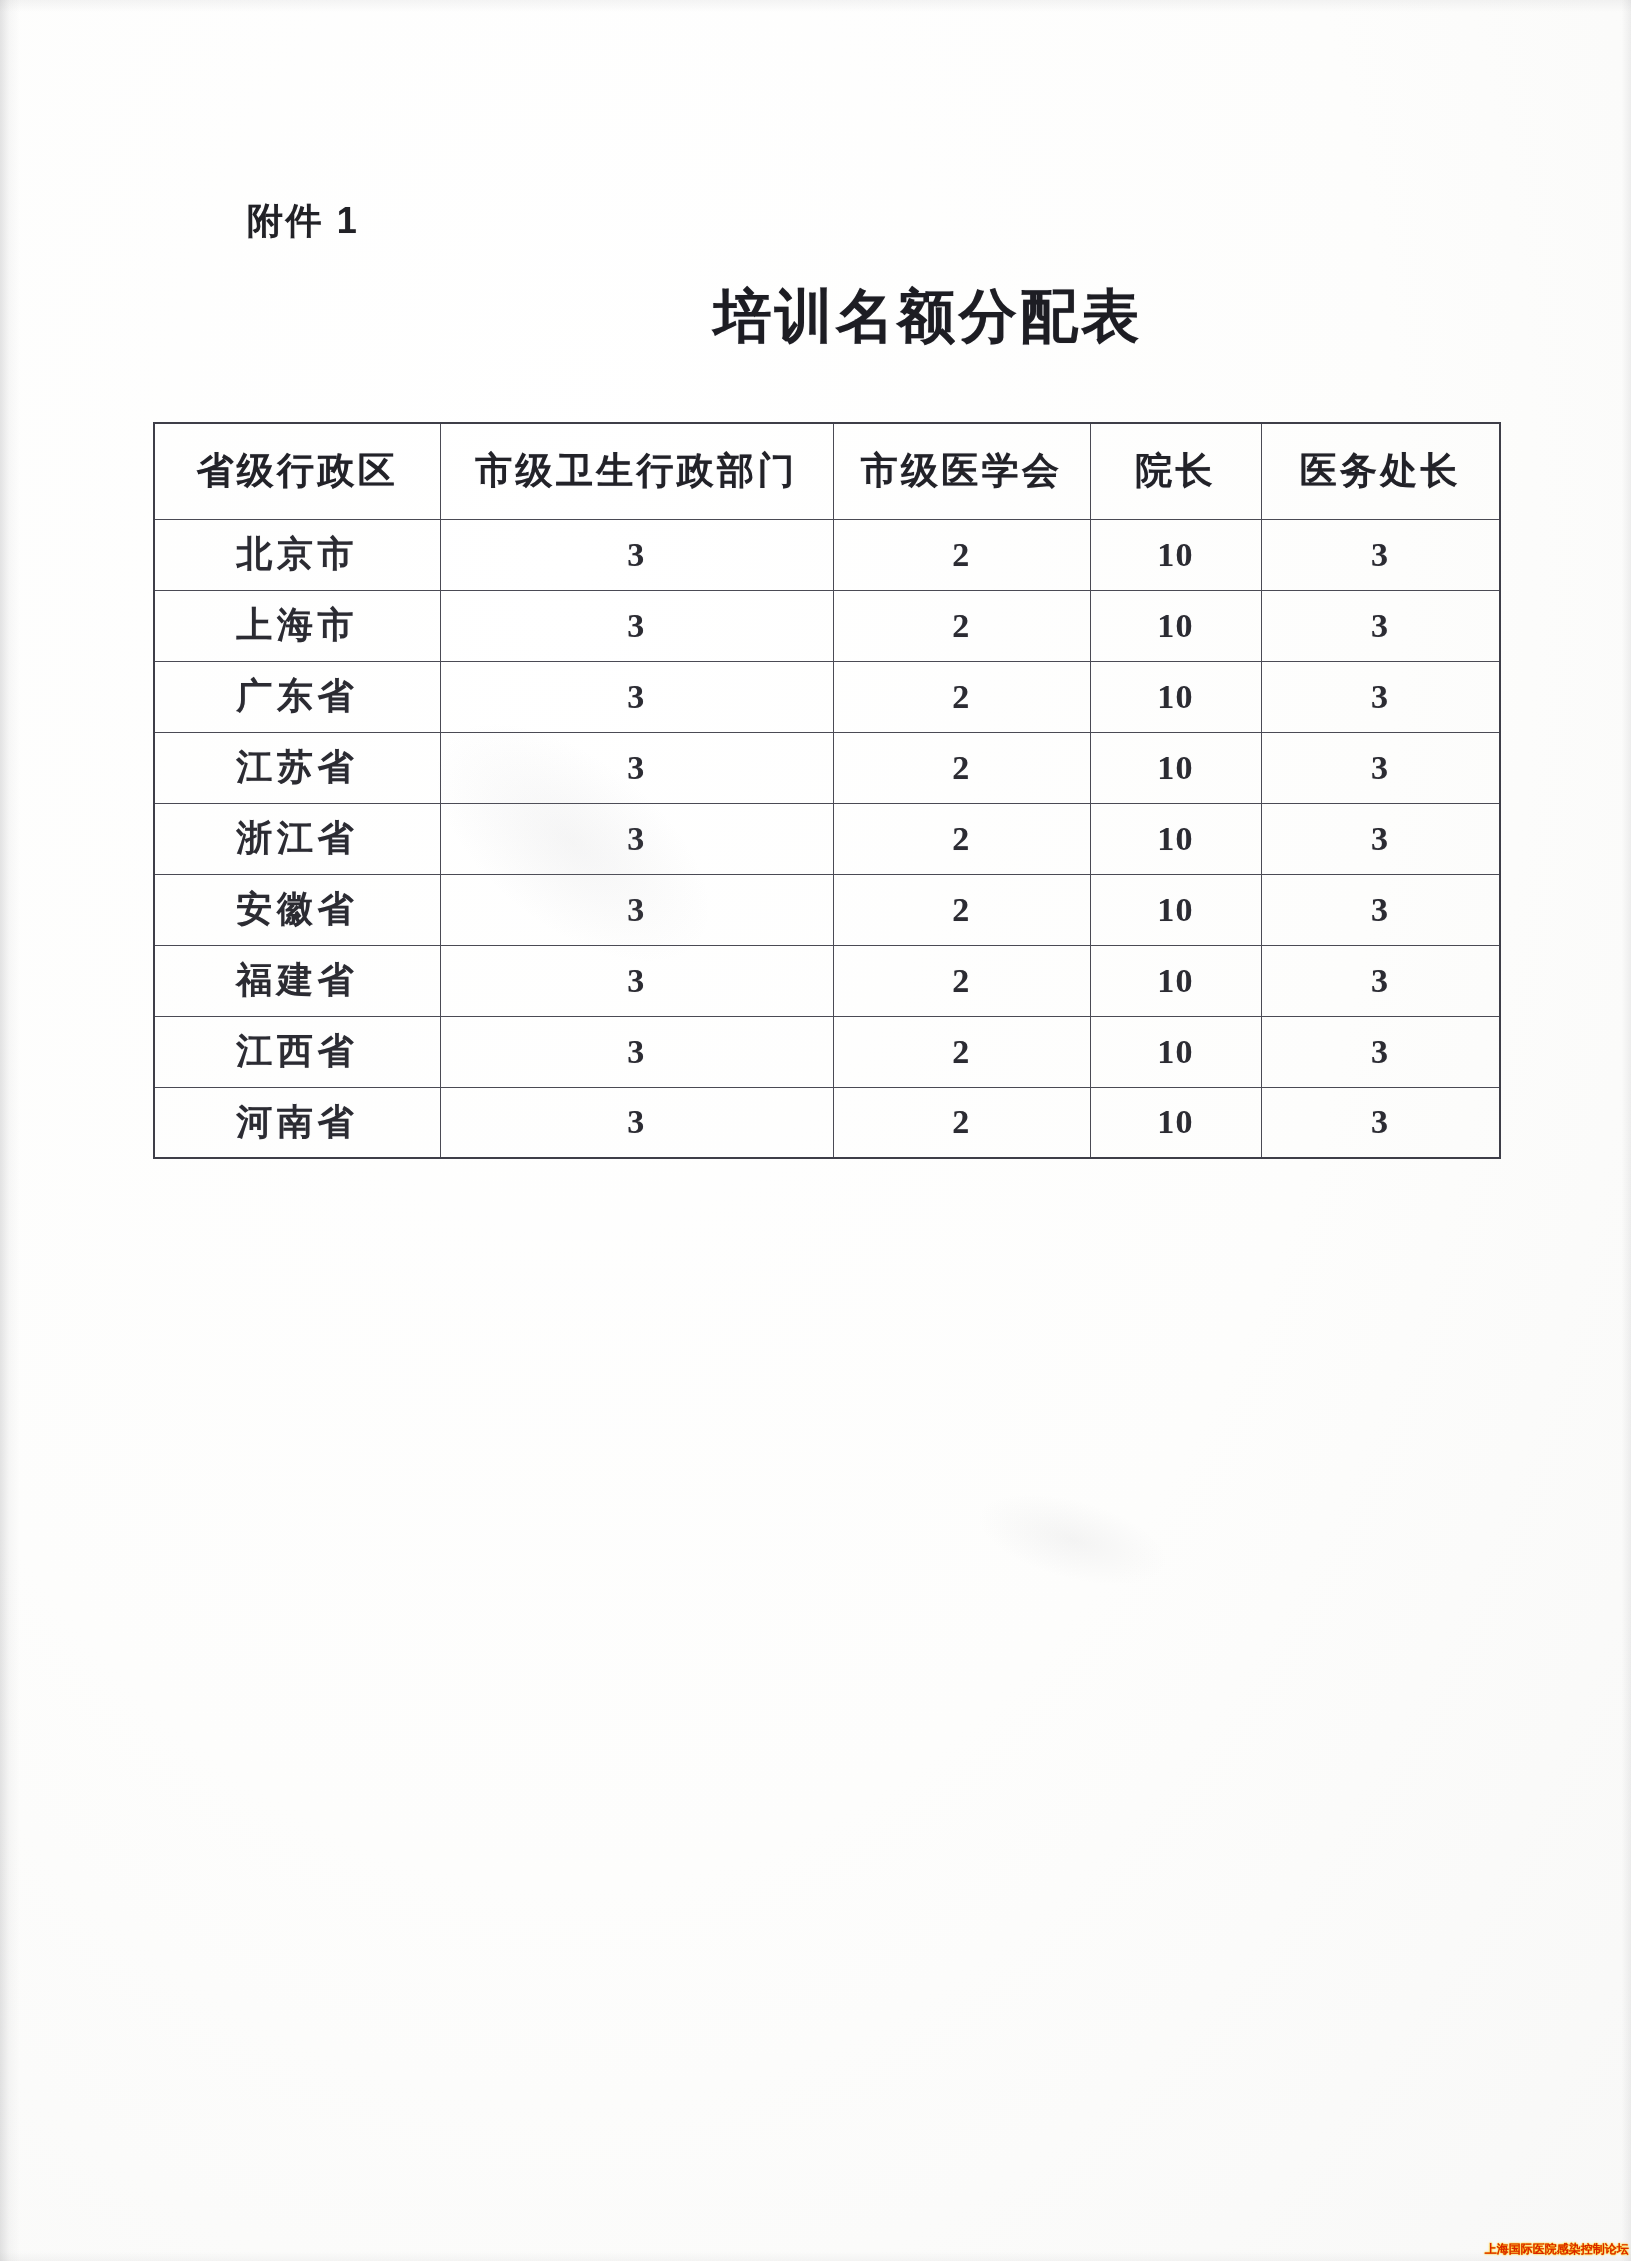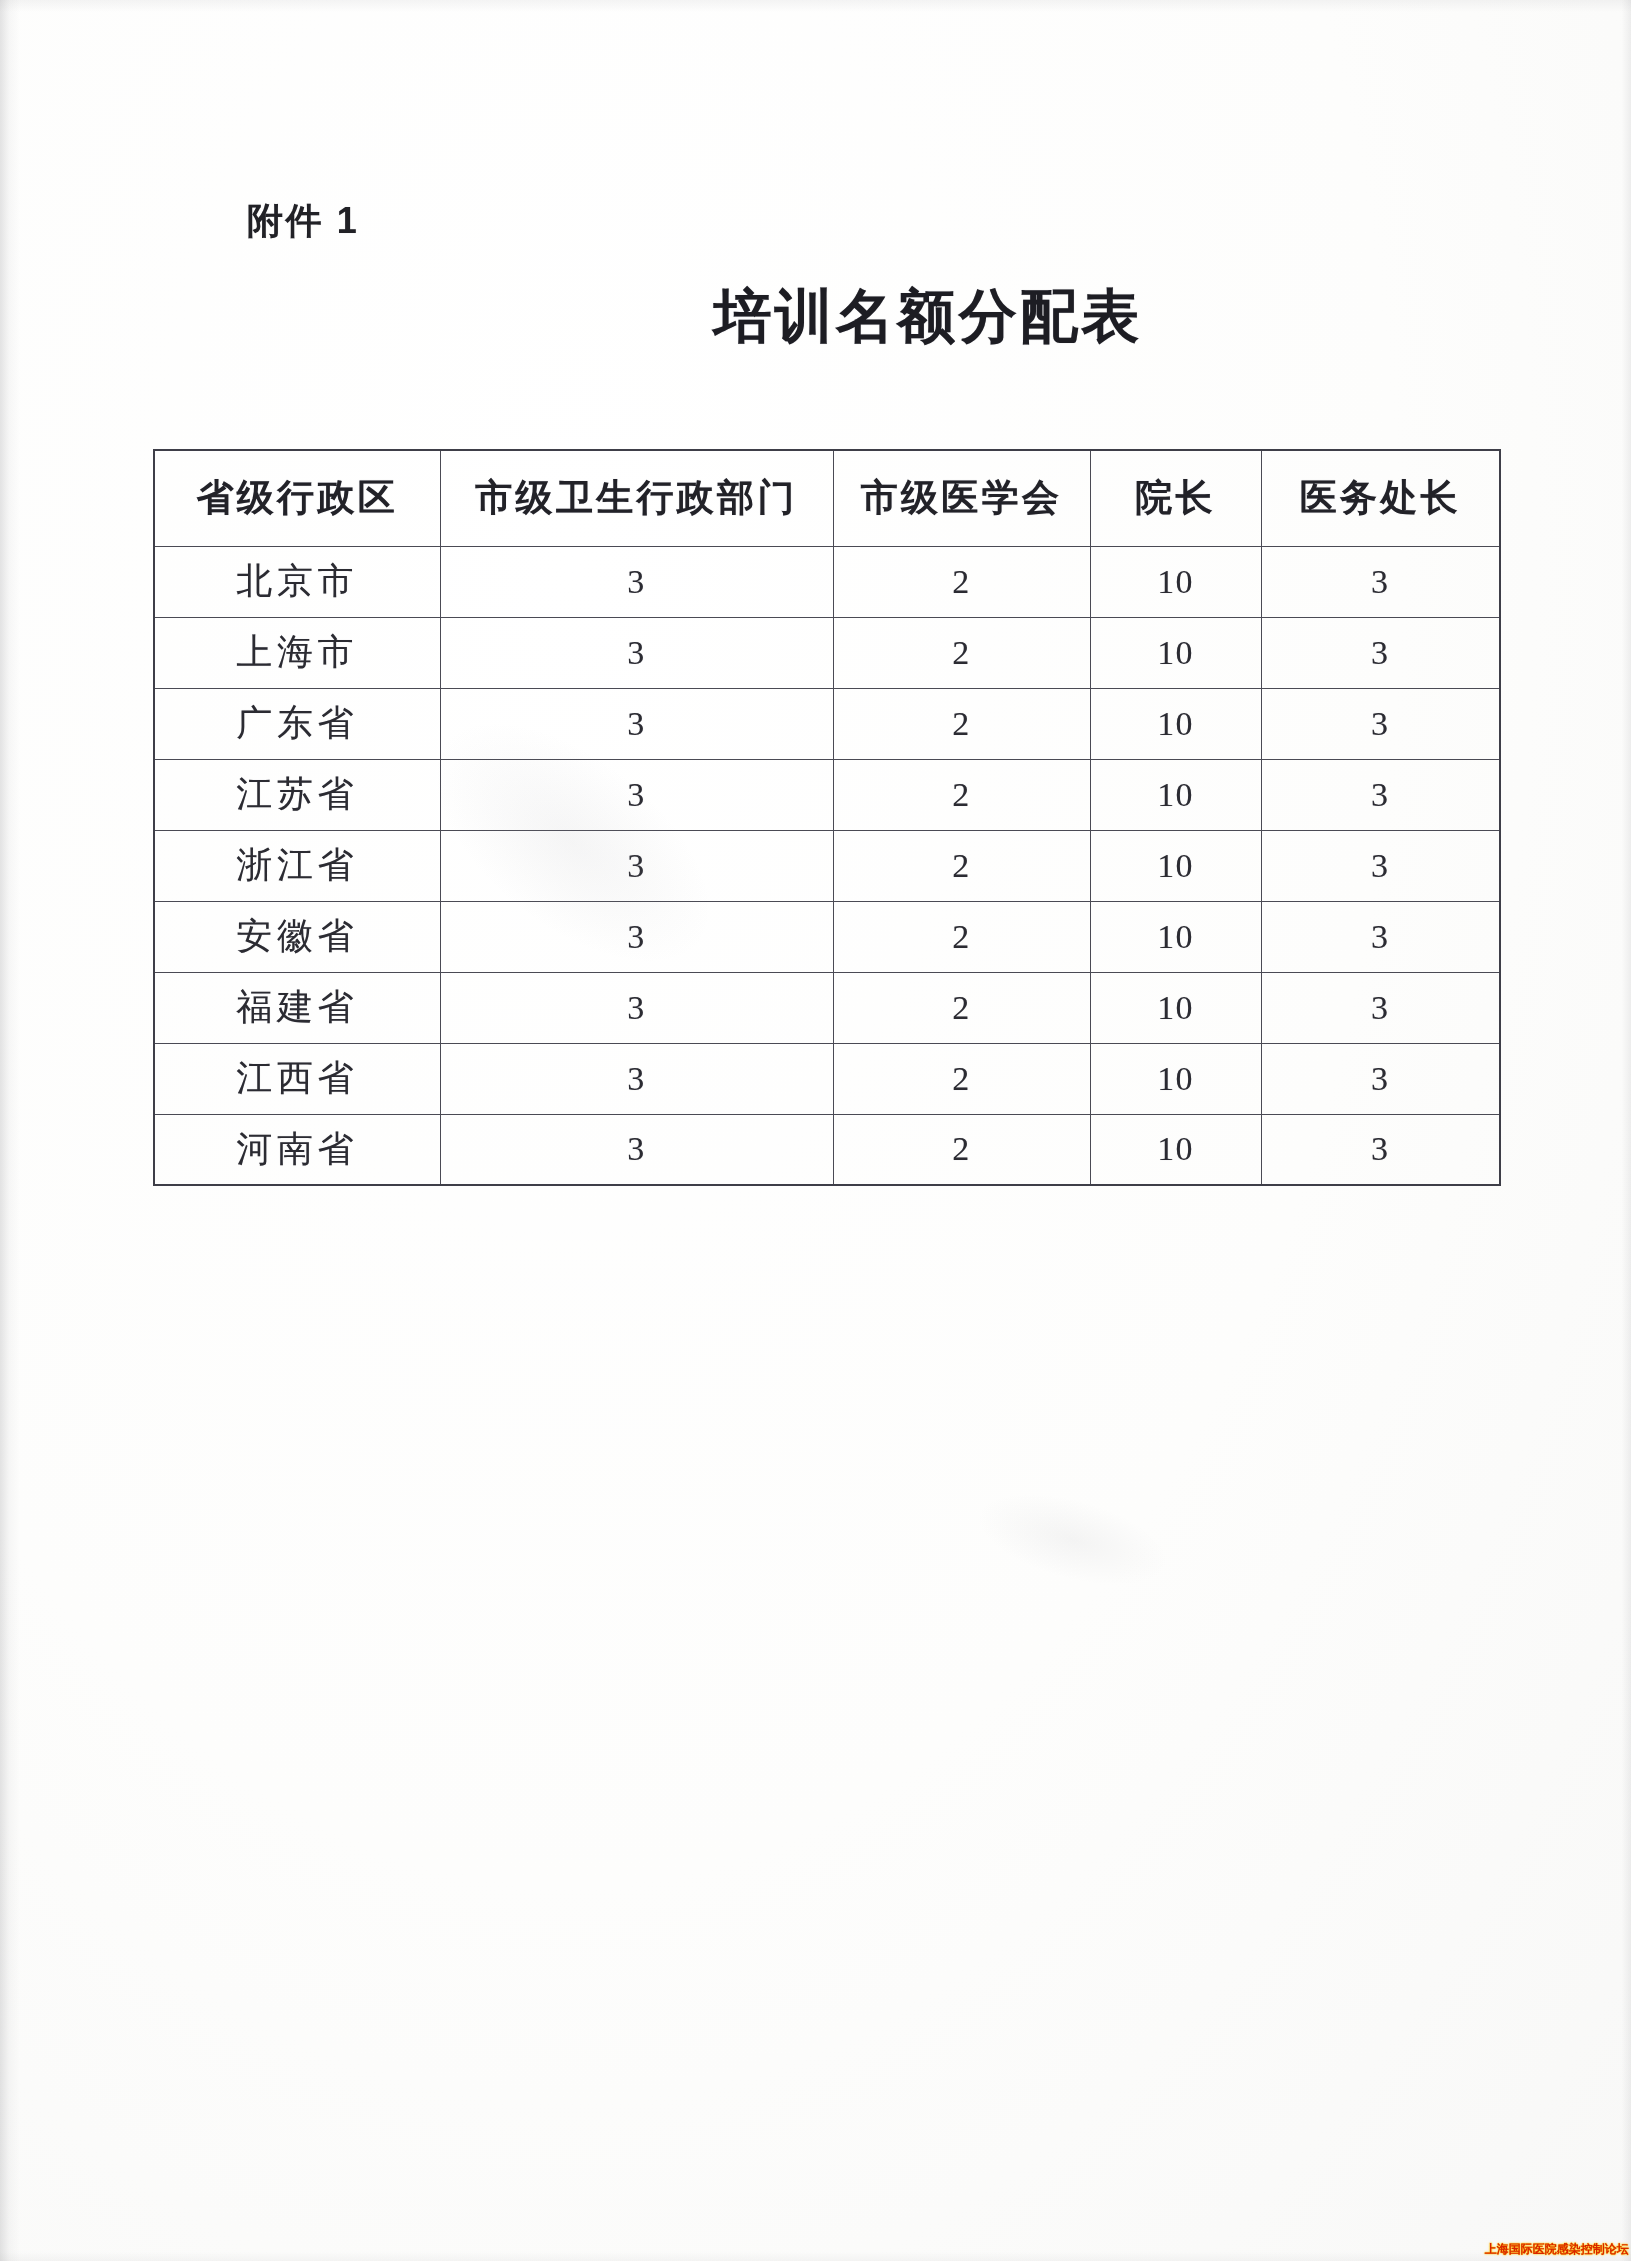--- a/index.html
+++ b/index.html
@@ -42,31 +42,32 @@
     font-weight: bold;
     font-size: 58px;
     letter-spacing: 3.3px;
     color: #1d1d23;
     text-shadow: 0 0 0.7px rgba(30,30,50,0.45);
   }
 
   .quota-table {
     position: absolute;
     left: 153px;
-    top: 449px;
+    top: 422px;
     width: 1346px;
     border-collapse: collapse;
     table-layout: fixed;
     background: transparent;
   }
   .quota-table th, .quota-table td {
     border: 1.3px solid #4a4a54;
     text-align: center;
     vertical-align: middle;
     overflow: hidden;
+    font-weight: bold;
   }
   .quota-table { border: 2px solid #3e3e48; }
 
   .quota-table thead th {
     height: 96px;
     font-family: "Liberation Serif", "DejaVu Serif", serif;
     font-weight: bold;
     font-size: 37px;
     letter-spacing: 3.3px;
     color: #222228;

